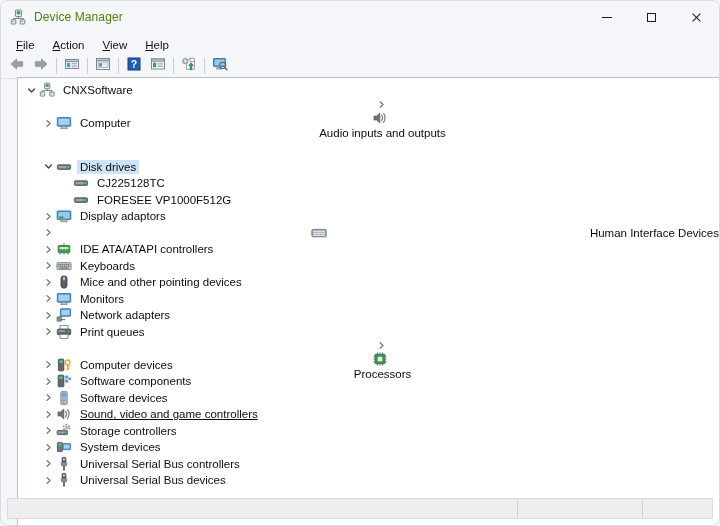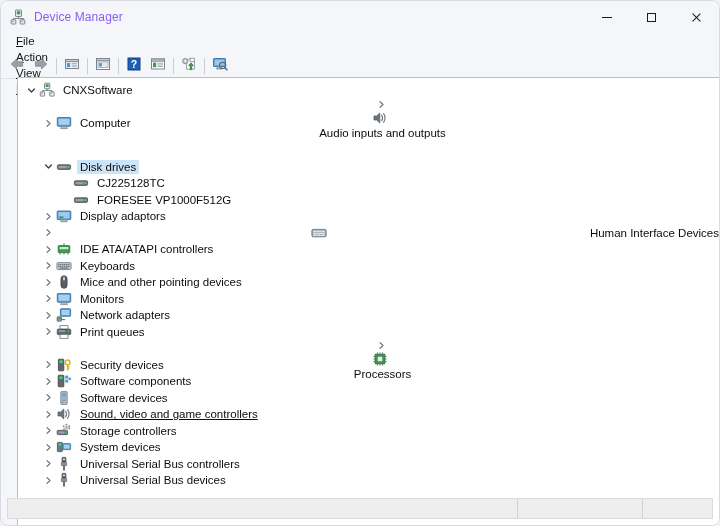--- a/index.html
+++ b/index.html
@@ -22,42 +22,42 @@
   .titlebar{
     position:relative;height:32px;
     background:#f4f6f9;
     display:flex;align-items:center;
   }
   .title-icon{
     width:16px;height:16px;margin-left:9px;margin-right:8px;
     position:relative;flex:none;
   }
   .title-text{
-    font-size:12px;color:#8b5cf6;letter-spacing:.1px;
+    font-size:12px;color:#4d7c0f;letter-spacing:.1px;
   }
   .win-controls{
     position:absolute;right:0;top:0;height:32px;display:flex;
   }
   .win-btn{
     width:45px;height:32px;display:flex;align-items:center;justify-content:center;
     font-size:11px;color:#1b1b1b;cursor:default;
   }
   .glyph-min{display:block;width:10px;height:1px;background:#1b1b1b;}
   .glyph-max{display:block;width:9px;height:9px;border:1px solid #1b1b1b;box-sizing:border-box;}
   .glyph-close{position:relative;width:11px;height:11px;}
   .glyph-close:before,.glyph-close:after{
     content:"";position:absolute;left:0;top:5px;width:11px;height:1px;background:#1b1b1b;
   }
   .glyph-close:before{transform:rotate(45deg);}
   .glyph-close:after{transform:rotate(-45deg);}
 
   
   .menubar{
-    height:20px;display:flex;align-items:flex-start;
-    padding-left:6px;background:#f4f6f9;flex-direction:column;
+    height:20px;display:flex;align-items:flex-end;
+    padding-left:6px;background:#f4f6f9;
   }
   .menu-item{
     font-size:11.5px;color:#131313;padding:2px 9px;cursor:default;
   }
   .menu-item u{text-decoration:underline;text-underline-offset:1px;}
 
   
   .toolbar{
     height:25px;display:flex;align-items:center;
     padding-left:4px;background:#f4f6f9;
@@ -473,21 +473,21 @@
             <svg width="11" height="11" viewBox="0 0 11 11">
               <path d="M4 2.6 L7 5.5 L4 8.4" fill="none" stroke="#6a6f75" stroke-width="1.2" stroke-linecap="round" stroke-linejoin="round"></path>
             </svg>
           </span>
           <span class="ricon"><svg width="16" height="16" viewBox="0 0 16 16">
       <rect x="2.4" y="2.2" width="5.4" height="11.6" rx="0.7" fill="#5f676f" stroke="#454c53" stroke-width="0.9"></rect>
       <rect x="3.5" y="3.4" width="3.2" height="2.6" fill="#46d06a"></rect>
       <circle cx="11.6" cy="5.4" r="2.3" fill="none" stroke="#d8b32a" stroke-width="1.5"></circle>
       <path d="M11.6 7.4 V13.4 M11.6 9.6 H13.6 M11.6 11.4 H13.2" stroke="#d8b32a" stroke-width="1.5" fill="none"></path>
     </svg></span>
-          <span class="rlabel">Security devices</span>
+          <span class="rlabel">Computer devices</span>
         </div>
         <div class="row" style="padding-left: 25px;">
           <span class="chev">
             <svg width="11" height="11" viewBox="0 0 11 11">
               <path d="M4 2.6 L7 5.5 L4 8.4" fill="none" stroke="#6a6f75" stroke-width="1.2" stroke-linecap="round" stroke-linejoin="round"></path>
             </svg>
           </span>
           <span class="ricon"><svg width="16" height="16" viewBox="0 0 16 16">
       <rect x="2.2" y="2.2" width="5.6" height="11.6" rx="0.7" fill="#5f676f" stroke="#454c53" stroke-width="0.9"></rect>
       <rect x="3.4" y="3.4" width="3.2" height="2.6" fill="#46d06a"></rect>

